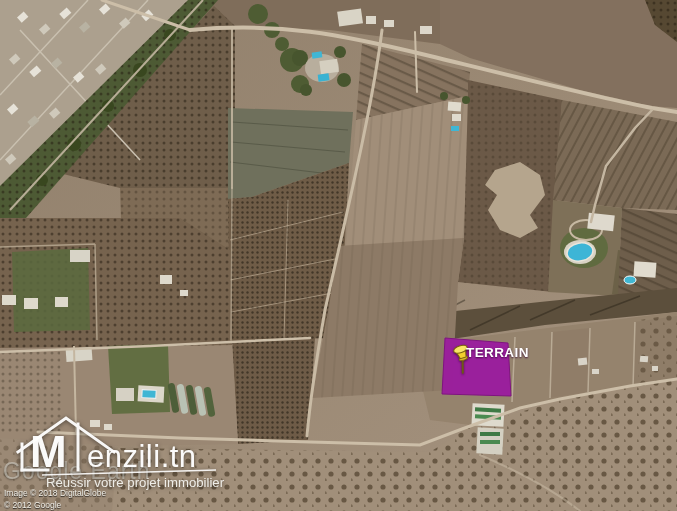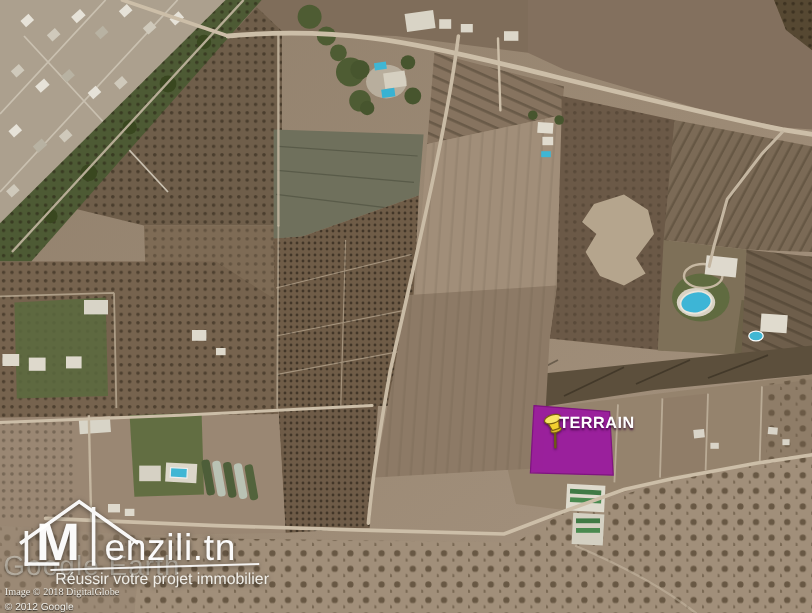--- a/index.html
+++ b/index.html
@@ -4,21 +4,21 @@
 <style>
   html,body{margin:0;padding:0;background:#222;}
   .screen{position:relative;width:677px;height:511px;overflow:hidden;
     font-family:"Liberation Sans",sans-serif;background:#8b5cf6;}
   .screen svg.map{position:absolute;left:0;top:0;}
   .overlay{position:absolute;}
   .terrain-label{left:466px;top:345px;font-size:13.5px;font-weight:bold;color:#fff;
     letter-spacing:.4px;text-shadow:0 1px 2px rgba(50,0,50,.85);}
   .ge-watermark{left:3px;top:458px;font-size:23px;color:rgba(222,220,212,.55);
     letter-spacing:1px;text-shadow:0 1px 2px rgba(0,0,0,.35);}
-  .credit1{left:4px;top:488px;font-size:8.5px;color:#efede6;text-shadow:0 1px 1px rgba(0,0,0,.8);font-family:Liberation Serif, serif;}
+  .credit1{left:4px;top:488px;font-size:8.5px;color:#efede6;text-shadow:0 1px 1px rgba(0,0,0,.8);}
   .credit2{left:4px;top:500px;font-size:8.5px;color:#efede6;text-shadow:0 1px 1px rgba(0,0,0,.8);}
   .logo-svg{filter:drop-shadow(0 1px 2px rgba(0,0,0,.55));}
   .pin-svg{filter:drop-shadow(0 1px 1px rgba(0,0,0,.5));}
 </style>
 </head>
 <body>
 
 <div class="screen">
 
   <svg class="map" width="677" height="511" viewBox="0 0 677 511">

